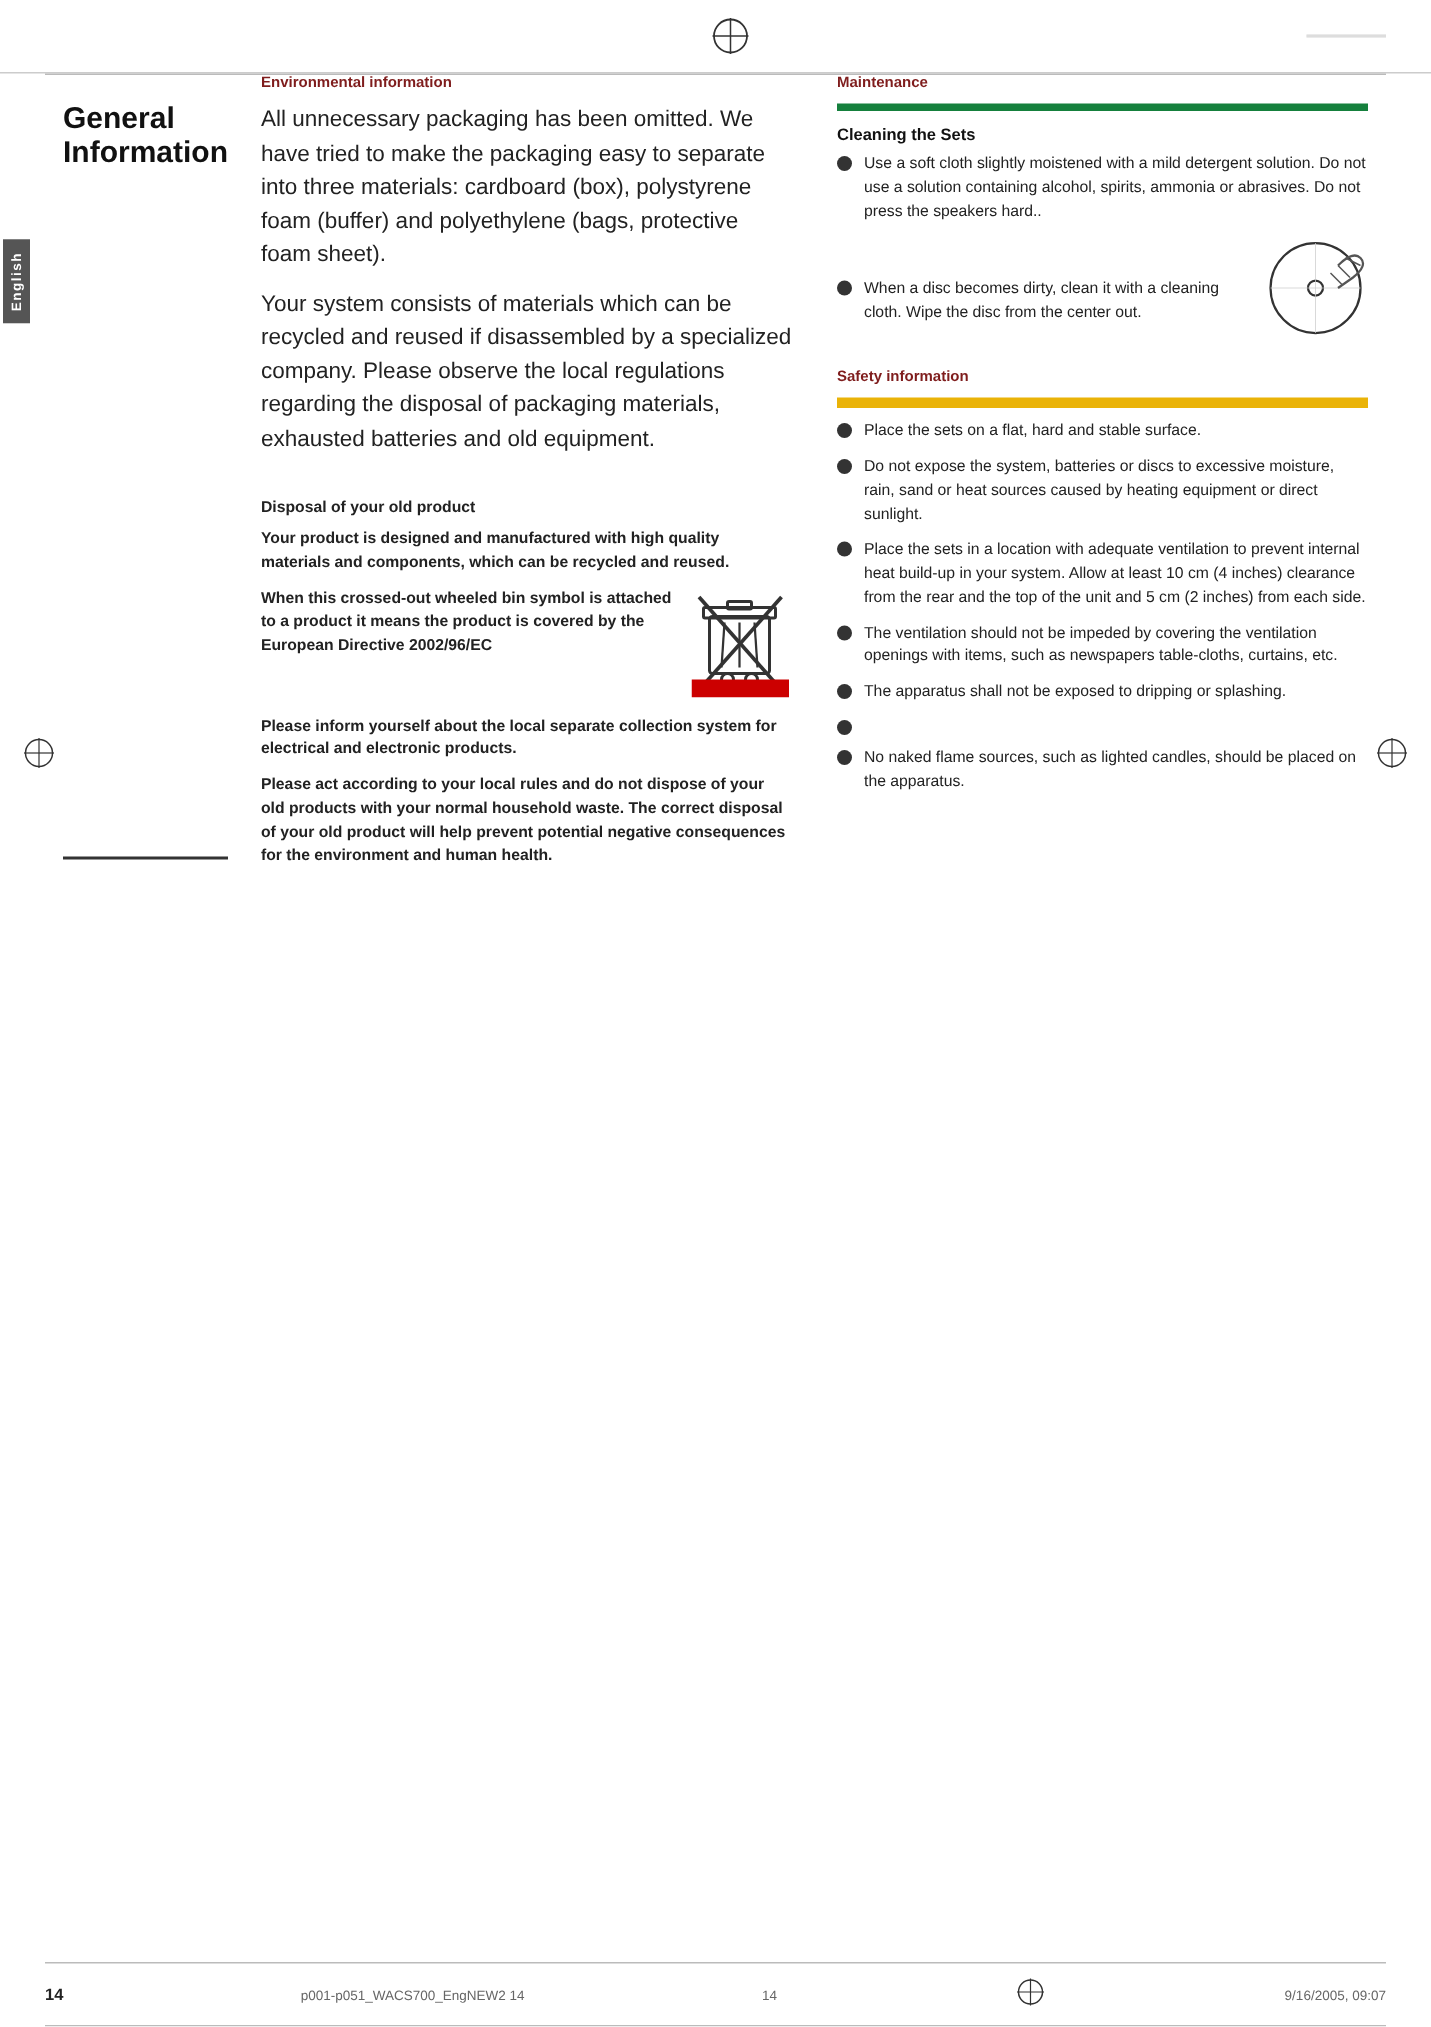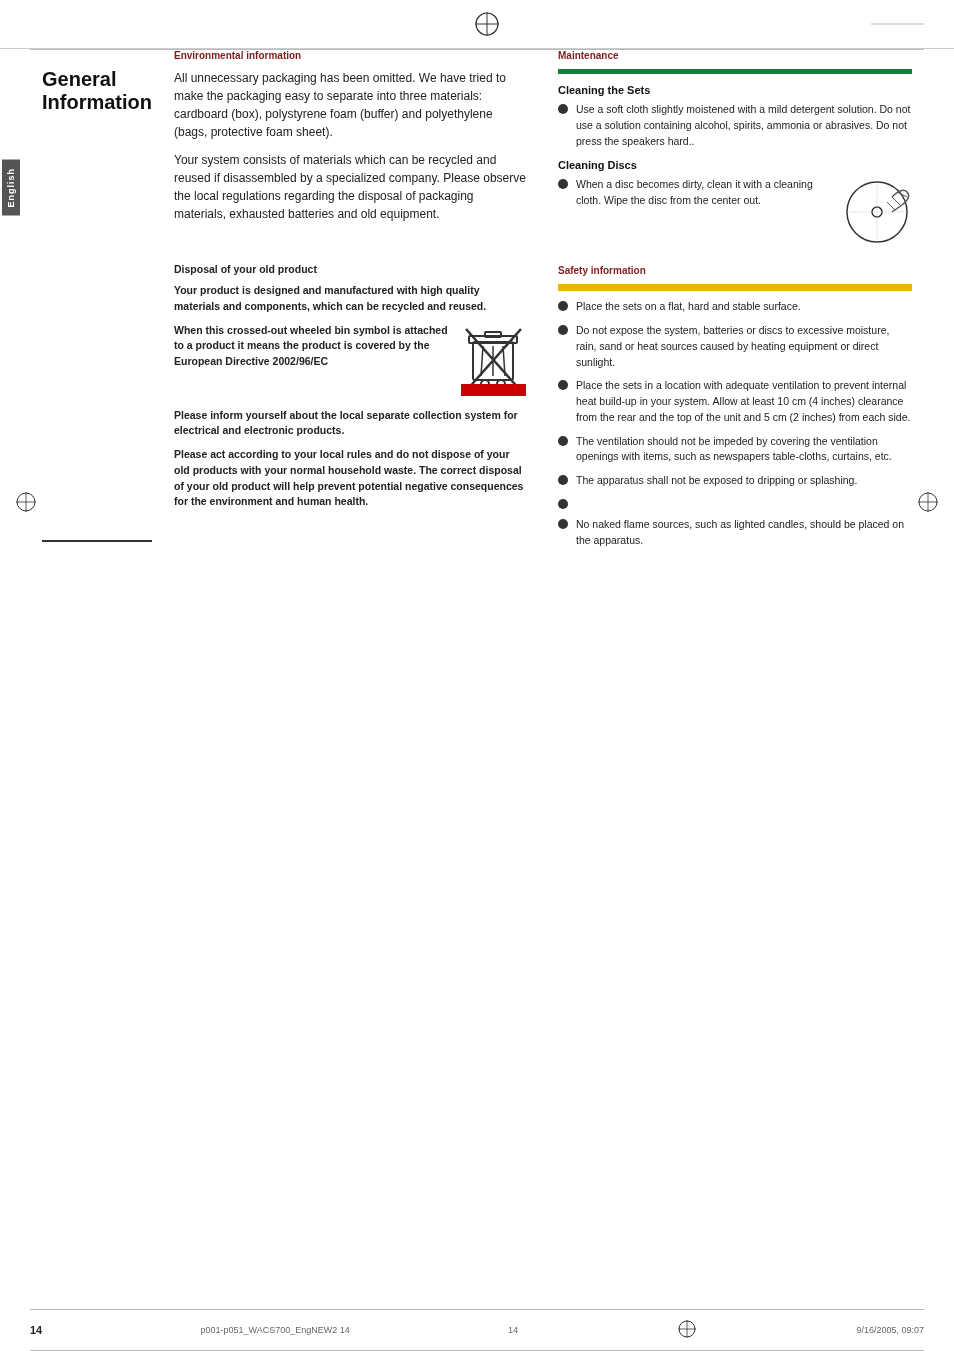--- a/index.html
+++ b/index.html
@@ -107,21 +107,21 @@
       font-weight: bold;
       margin-bottom: 6px;
       margin-top: 10px;
       color: #111;
     }
 
     
     .para {
       margin-bottom: 10px;
       line-height: 1.5;
-      font-size: 12px;
+      font-size: 15px;
     }
 
     
     .para-bold {
       font-weight: bold;
       margin-bottom: 8px;
       line-height: 1.5;
       font-size: 10.5px;
     }
 
@@ -178,20 +178,21 @@
     }
 
     
     .disc-section {
       display: flex;
       gap: 12px;
       margin-bottom: 8px;
     }
     .disc-content {
       flex: 1;
+      margin-top: 28px;
     }
     .disc-image {
       width: 70px;
       flex-shrink: 0;
     }
     .page-number {
       font-size: 11px;
       font-weight: bold;
     }
     .footer-filename {
@@ -269,21 +270,21 @@
   <div class="two-col">
 
     <div class="col-left">
 
       <div>
         <div class="section-heading">Environmental information</div>
         <p class="para">All unnecessary packaging has been omitted. We have tried to make the packaging easy to separate into three materials: cardboard (box), polystyrene foam (buffer) and polyethylene (bags, protective foam sheet).</p>
         <p class="para">Your system consists of materials which can be recycled and reused if disassembled by a specialized company. Please observe the local regulations regarding the disposal of packaging materials, exhausted batteries and old equipment.</p>
       </div>
 
-      <div style="margin-top: 40px;">
+      <div style="margin-top: 28px;">
         <div class="disposal-heading">Disposal of  your old product</div>
         <p class="para-bold">Your product is designed and manufactured with high quality materials and components, which can be recycled and reused.</p>
 
         <div class="bin-section">
           <div class="bin-text">When this crossed-out wheeled bin symbol is attached to a product it means the product is covered by the European Directive 2002/96/EC</div>
           <div class="bin-image">
 
             <svg width="65" height="72" viewBox="0 0 65 72">
 
               <rect x="12" y="18" width="40" height="38" rx="2" fill="none" stroke="#333" stroke-width="2"></rect>
@@ -321,21 +322,20 @@
         </div>
 
         <div class="subsection-heading">Cleaning the Sets</div>
         <ul class="bullet-list">
           <li>
             <span class="bullet-dot"></span>
             <span>Use a soft cloth slightly moistened with a mild detergent solution. Do not use a solution containing alcohol, spirits, ammonia or abrasives. Do not press the speakers hard..</span>
           </li>
         </ul>
 
-        <div class="subsection-heading">Cleaning Discs</div>
         <div class="disc-section">
           <div class="disc-content">
             <ul class="bullet-list">
               <li>
                 <span class="bullet-dot"></span>
                 <span>When a disc becomes dirty, clean it with a cleaning cloth. Wipe the disc from the center out.</span>
               </li>
             </ul>
           </div>
           <div class="disc-image">

